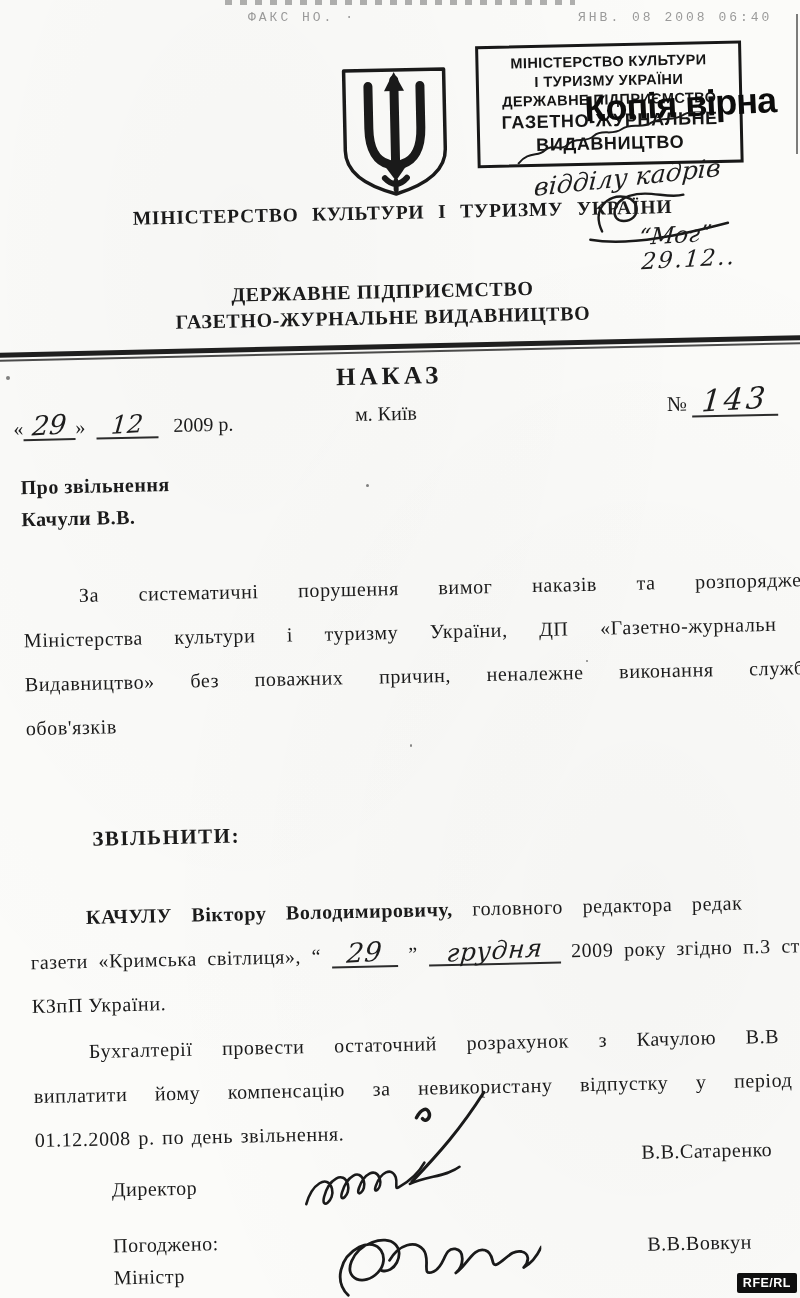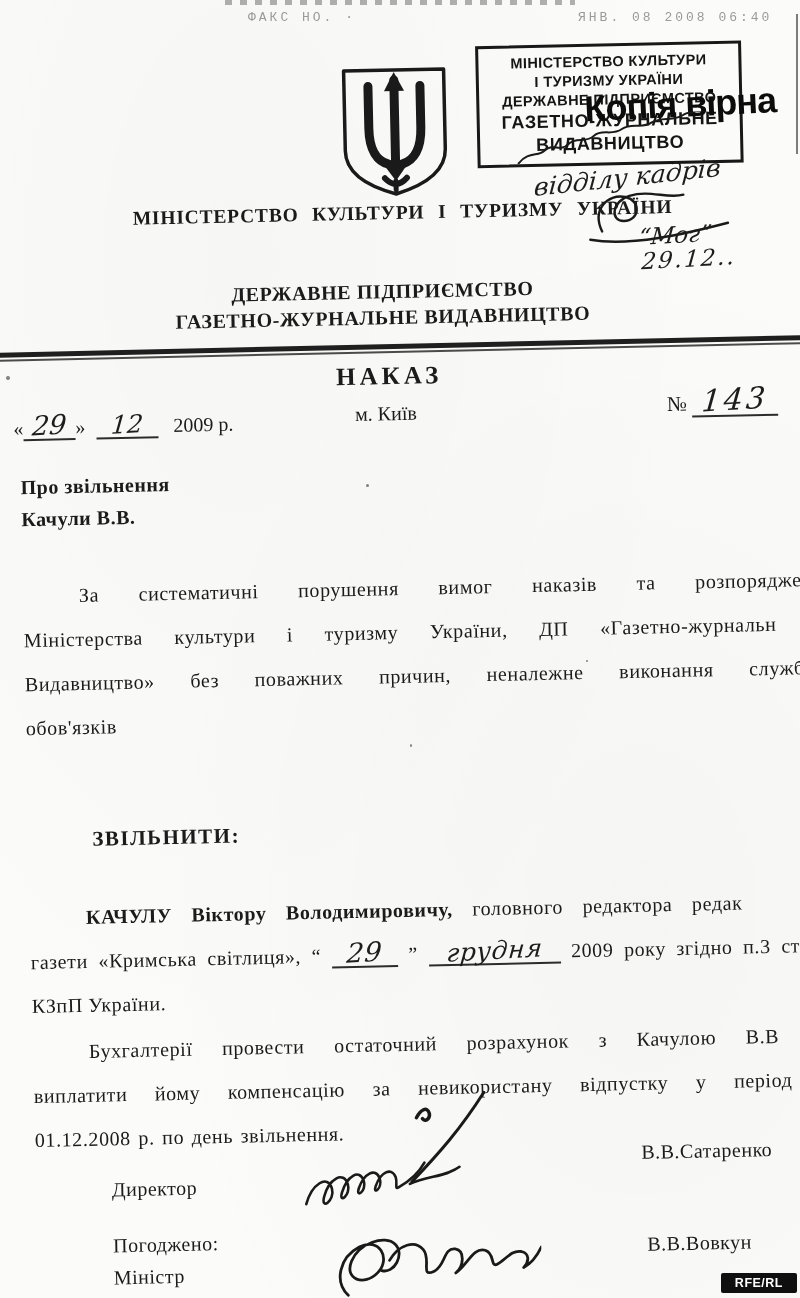--- a/index.html
+++ b/index.html
@@ -32,21 +32,21 @@
   
   .ministry{font-size:19.5px;font-weight:bold;letter-spacing:.8px;word-spacing:8px;}
   .enter{font-size:20px;font-weight:bold;letter-spacing:.6px;text-align:center;line-height:26px;}
   .rule{background:#1f1f1f;}
   .title{font-size:25px;font-weight:bold;letter-spacing:4px;text-align:center;}
   .bodyline{font-size:20px;letter-spacing:.6px;line-height:44px;height:44px;white-space:nowrap;}
   .lbl{font-size:20px;letter-spacing:.5px;}
   .speck{position:absolute;background:rgba(30,30,30,.55);border-radius:50%;}
   .badge{position:absolute;right:3px;bottom:5px;background:#0f0f0f;color:#fff;
          font-family:"Liberation Sans",sans-serif;font-weight:bold;font-size:12.5px;
-         padding:3px 14px;letter-spacing:.5px;border-radius:2px;}
+         padding:3px 6px;letter-spacing:.5px;border-radius:2px;}
   svg{display:block;}
   .ink{stroke:#1a1a1a;fill:none;stroke-linecap:round;stroke-linejoin:round;}
 </style>
 </head>
 <body>
 
 <div id="page">
 
   <div class="abs fax mono nw" style="left:248px;top:10px;">ФАКС НО.  ·</div>
   <div class="abs fax mono nw" style="left:578px;top:10px;text-align:center;">ЯНВ. 08 2008 06:40</div>

